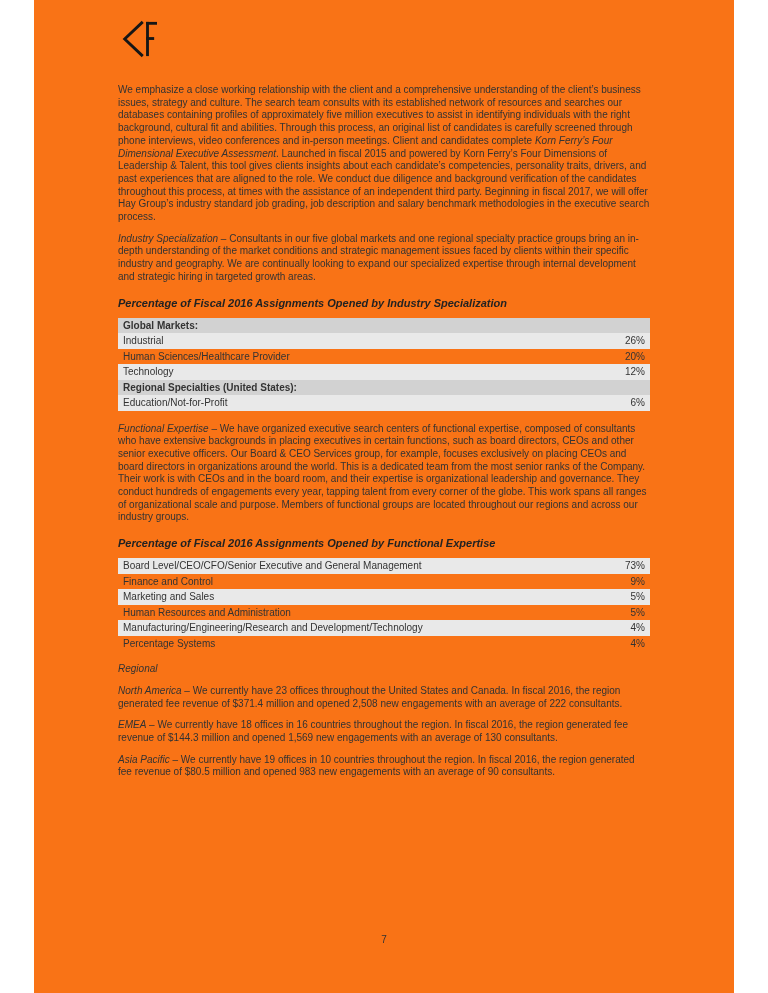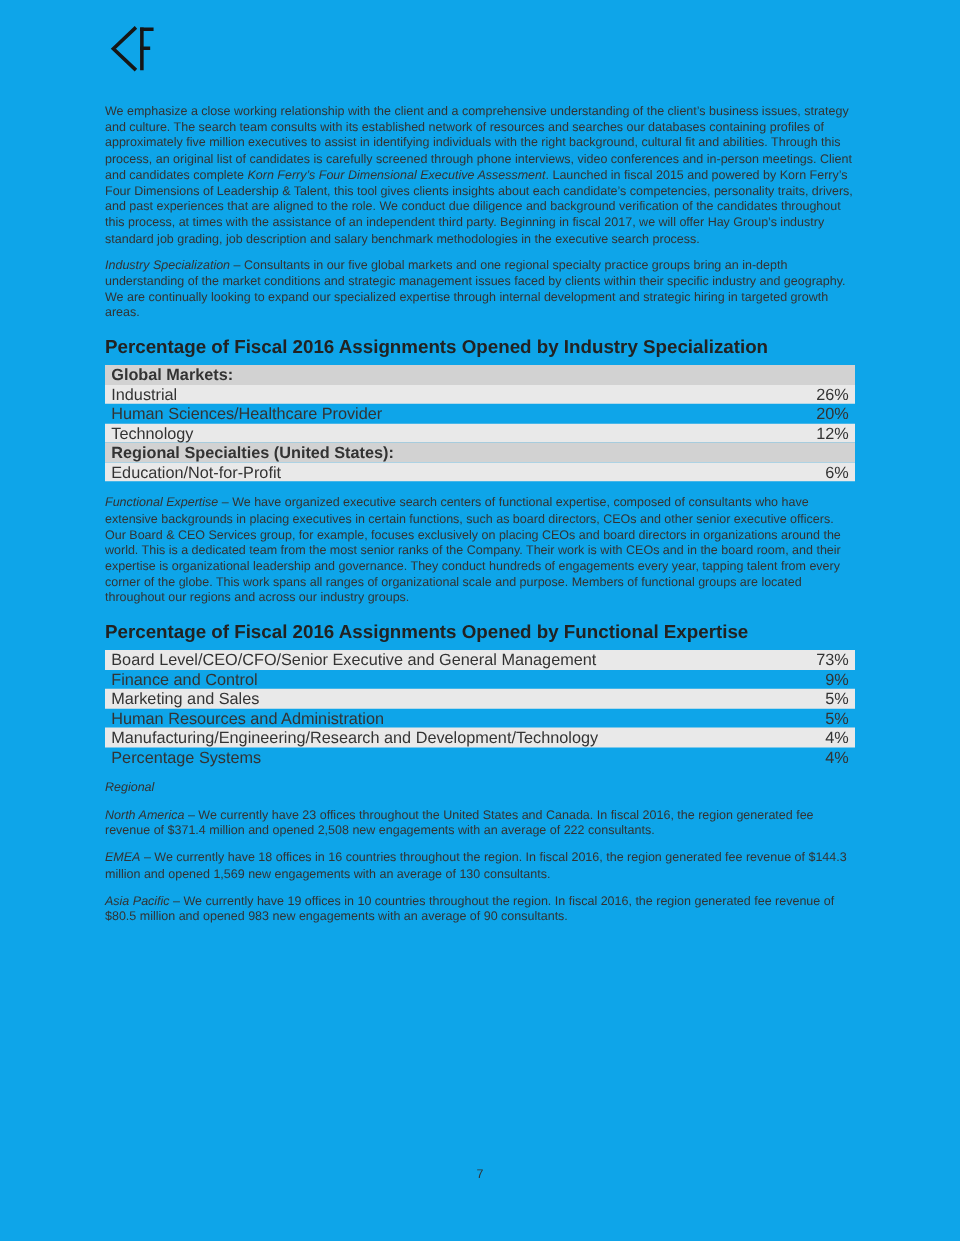--- a/index.html
+++ b/index.html
@@ -1,47 +1,48 @@
 <!DOCTYPE html>
 <html><head>
 <meta charset="utf-8">
 <style>
   * { margin: 0; padding: 0; box-sizing: border-box; }
   html, body { background: #ffffff; }
   .page {
     position: relative;
-    width: 768px;
+    width: 700px;
     height: 993px;
     margin: 0 auto;
-    background: #0ea5e9;
+    background: #f97316;
     font-family: "Liberation Sans", sans-serif;
     color: #333333;
     overflow: hidden;
   }
   .logo-row {
     padding: 20px 0 0 85px;
     height: 58px;
   }
   .content {
     margin: 26px 84px 0 84px;
     font-size: 10px;
     line-height: 12.7px;
   }
   .content p { margin-bottom: 9px; }
   .it { font-style: italic; }
   h2.section-heading {
-    font-size: 15px;
+    font-size: 11px;
     line-height: 13px;
     font-weight: bold;
     color: #222222;
     margin: 13px 0 8px 0;
+    font-style: italic;
   }
   .dtable {
     margin: 0 0 12px 0;
-    font-size: 13px;
+    font-size: 10px;
     line-height: 11px;
   }
   .trow {
     display: flex;
     justify-content: space-between;
     align-items: center;
     padding: 2px 5px;
     min-height: 15.5px;
   }
   .trow.shade { background: #e9e9e9; }

